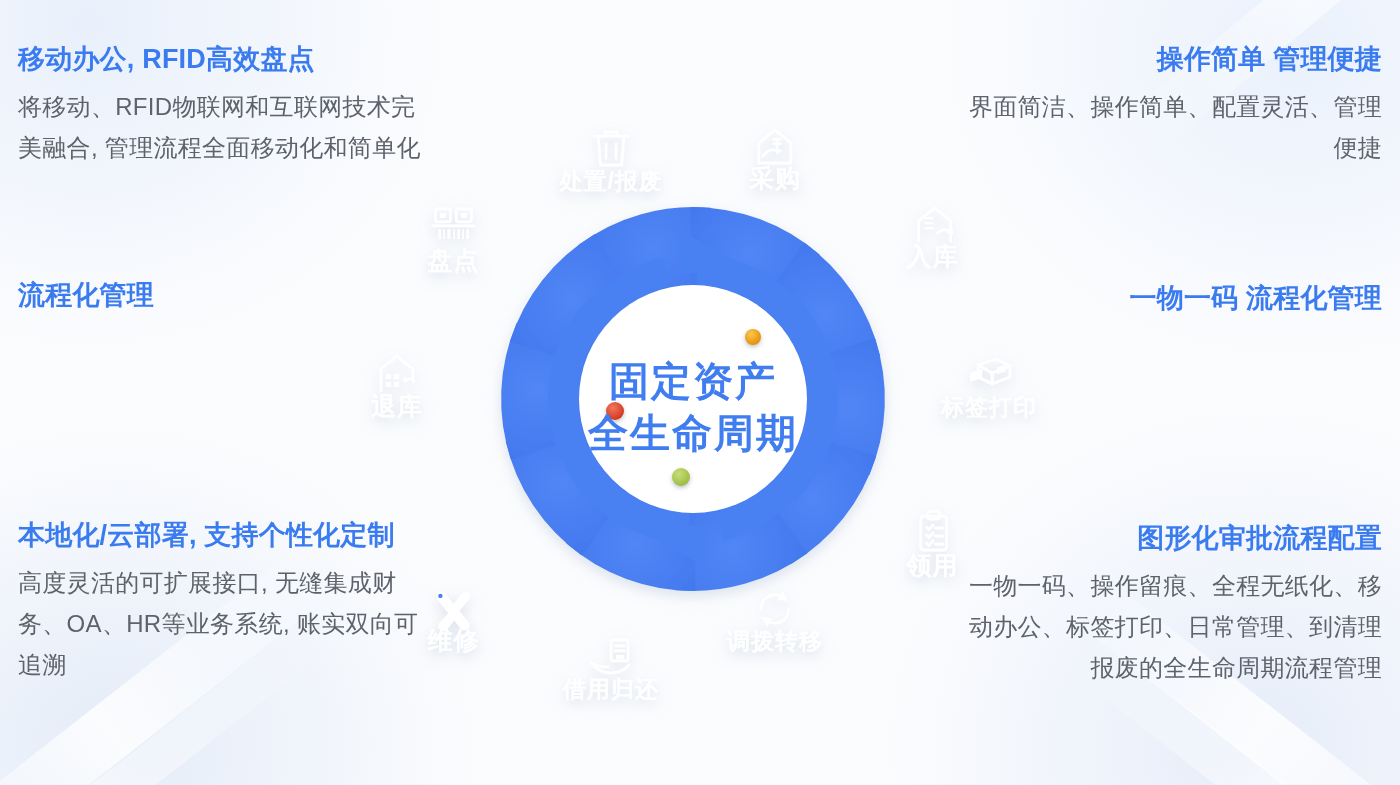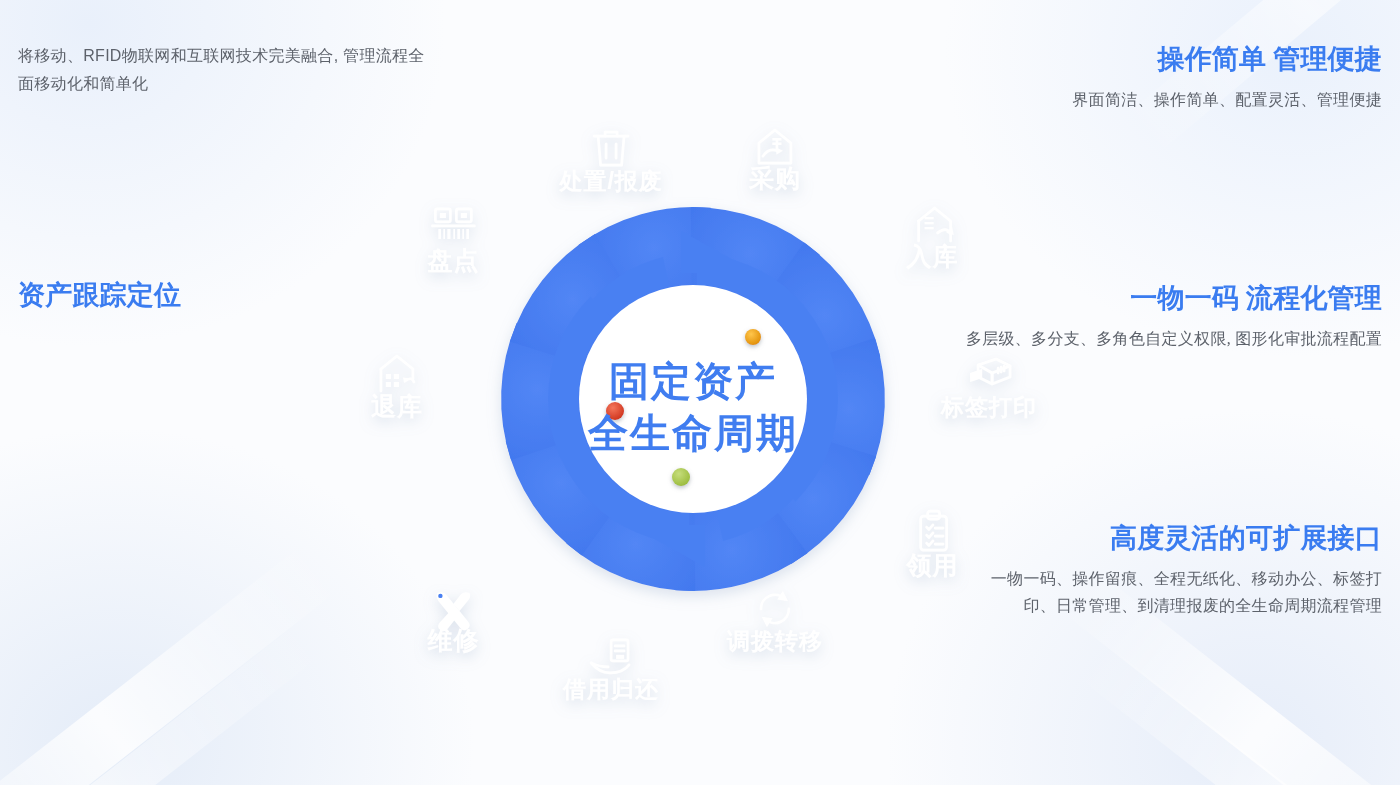--- a/index.html
+++ b/index.html
@@ -30,29 +30,29 @@
   .streak{position:absolute;background:linear-gradient(90deg,rgba(255,255,255,0) 0%,#ffffff 45%,rgba(255,255,255,0) 100%);}
   .streak-bl{left:-120px;bottom:40px;width:500px;height:58px;transform:rotate(-38deg);opacity:.85;}
   .streak-bl2{left:-150px;bottom:-30px;width:520px;height:40px;transform:rotate(-38deg);opacity:.6;}
   .streak-br{right:-140px;bottom:10px;width:520px;height:54px;transform:rotate(38deg);opacity:.85;}
   .streak-br2{right:-170px;bottom:-60px;width:540px;height:44px;transform:rotate(38deg);opacity:.6;}
   .streak-tr{right:-160px;top:-40px;width:480px;height:50px;transform:rotate(-40deg);opacity:.55;}
 
   
   .col{position:absolute;top:0;width:420px;height:785px;}
   .col-left{left:18px;text-align:left;}
-  .col-right{right:18px;text-align:right;font-family:Liberation Serif, serif;}
+  .col-right{right:18px;text-align:right;}
   .block{position:absolute;width:100%;}
   .block h3{
     margin:0 0 8px 0;
     font-size:27px;line-height:1.32;font-weight:bold;
     color:#3a7cf0;letter-spacing:.2px;
   }
   .block p{
-    margin:0;font-size:16px;line-height:1.72;color:#5d626b;font-weight:400;
+    margin:0;font-size:24px;line-height:1.72;color:#5d626b;font-weight:400;
     letter-spacing:.3px;
   }
 
   .lb1{top:42px;}
   .lb2{top:278px;}
   .lb3{top:518px;}
   .rb1{top:42px;}
   .rb2{top:281px;}
   .rb3{top:521px;}
 
@@ -84,38 +84,42 @@
   <div class="wash-br"></div>
   <div class="streak streak-bl"></div>
   <div class="streak streak-bl2"></div>
   <div class="streak streak-br"></div>
   <div class="streak streak-br2"></div>
   <div class="streak streak-tr"></div>
 </div>
 
 <div class="col col-left">
   <div class="block lb1">
+    <h3>移动办公, RFID高效盘点</h3>
     <p>将移动、RFID物联网和互联网技术完美融合, 管理流程全面移动化和简单化</p>
   </div>
   <div class="block lb2">
-    <h3>资产跟踪定位</h3>
+    <h3>流程化管理</h3>
+  </div>
+  <div class="block lb3">
+    <h3>本地化/云部署, 支持个性化定制</h3>
+    <p>高度灵活的可扩展接口, 无缝集成财务、OA、HR等业务系统, 账实双向可追溯</p>
   </div>
 </div>
 
 <div class="col col-right">
   <div class="block rb1">
     <h3>操作简单 管理便捷</h3>
     <p>界面简洁、操作简单、配置灵活、管理便捷</p>
   </div>
   <div class="block rb2">
     <h3>一物一码 流程化管理</h3>
-    <p>多层级、多分支、多角色自定义权限, 图形化审批流程配置</p>
   </div>
   <div class="block rb3">
-    <h3>高度灵活的可扩展接口</h3>
+    <h3>图形化审批流程配置</h3>
     <p>一物一码、操作留痕、全程无纸化、移动办公、标签打印、日常管理、到清理报废的全生命周期流程管理</p>
   </div>
 </div>
 
 <div class="wheel-wrap">
 <svg viewBox="0 0 740 700" xmlns="http://www.w3.org/2000/svg">
   <defs>
     <radialGradient id="segGrad" cx="50%" cy="50%" r="60%">
       <stop offset="0%" stop-color="#5286f5"></stop>
       <stop offset="100%" stop-color="#4278ee"></stop>

